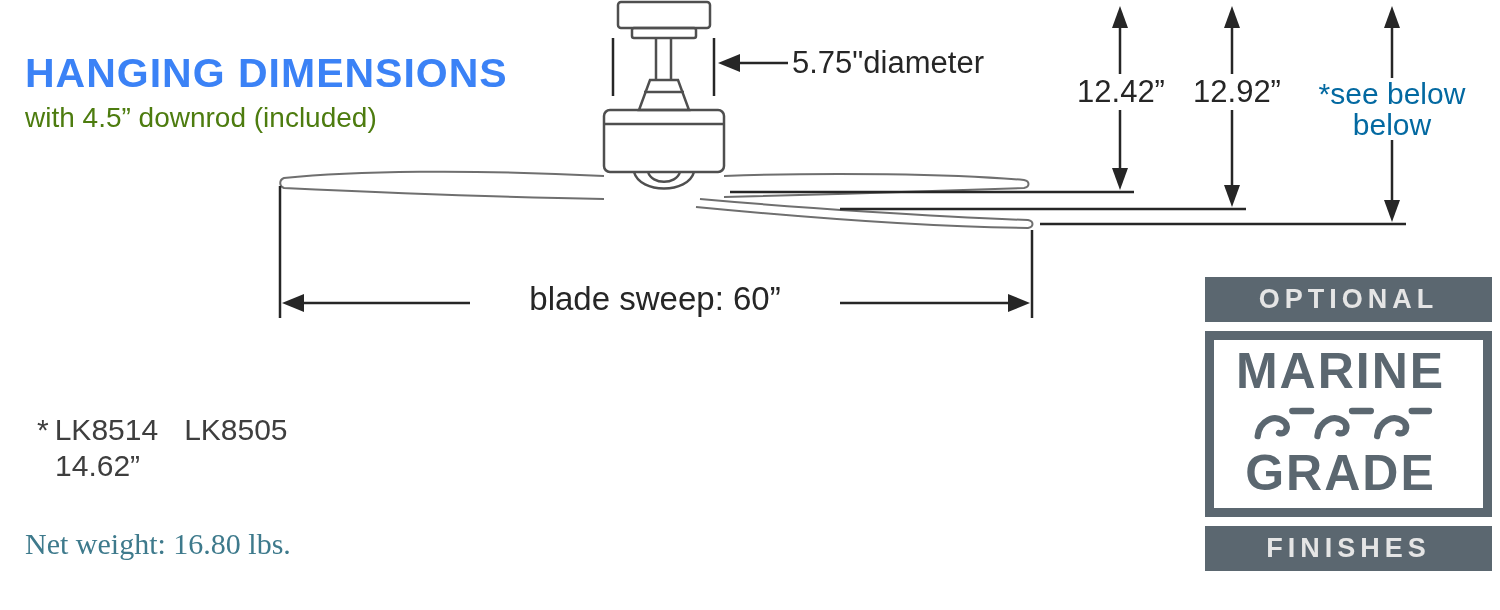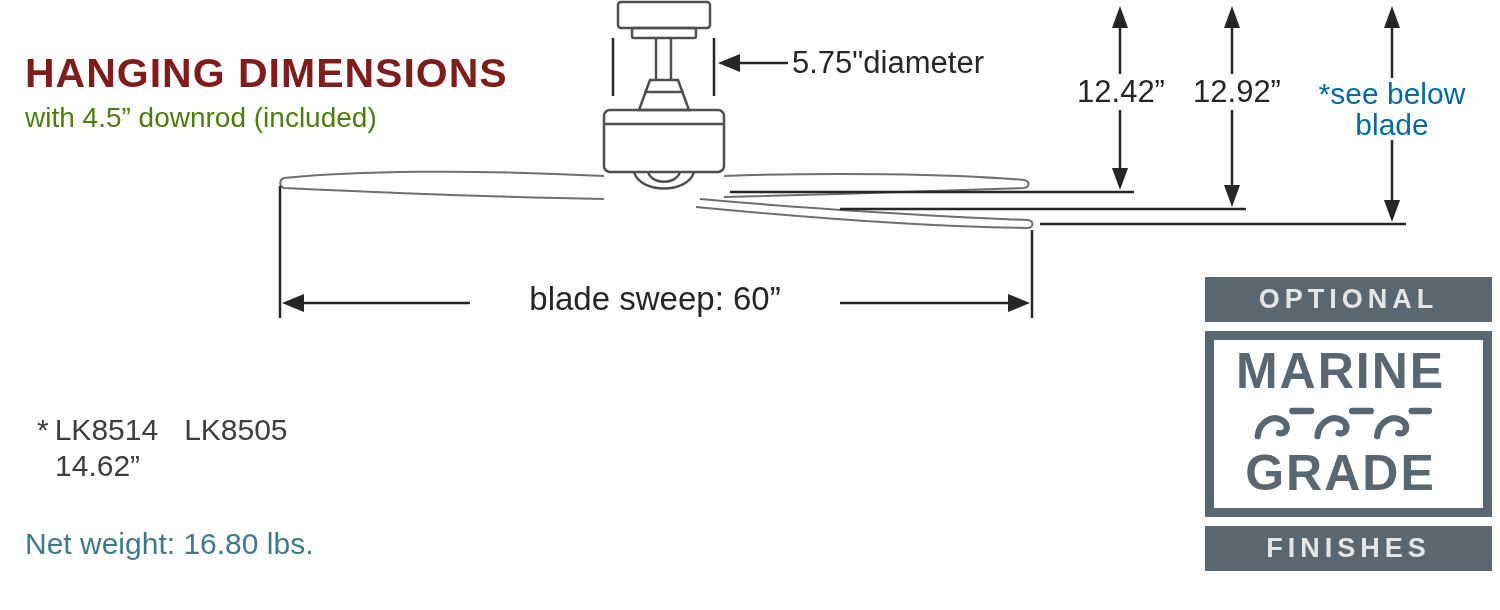--- a/index.html
+++ b/index.html
@@ -8,21 +8,21 @@
     width: 1500px; height: 610px;
     font-family: "Liberation Sans", sans-serif;
     overflow: hidden;
   }
   .canvas { position: relative; width: 1500px; height: 610px; background: #fff; }
   .abs { position: absolute; }
   .svg-layer { position: absolute; left: 0; top: 0; width: 1500px; height: 610px; }
 
   .title {
     left: 25px; top: 50px;
-    font-size: 41px; font-weight: 700; color: #7f1d1d;
+    font-size: 41px; font-weight: 700; color: #3b82f6;
     letter-spacing: 1px;
   }
   .subtitle {
     left: 25px; top: 102px;
     font-size: 28px; color: #4d7c0f;
   }
 
   .dlabel { color: #262626; font-size: 31px; white-space: nowrap; }
   .dim-label { background: #ffffff; text-align: center; }
   .see-below { color: #0369a1; font-size: 30px; line-height: 31px; }
@@ -32,21 +32,21 @@
     left: 25px; top: 412px;
     display: flex; align-items: flex-start;
     color: #3e3e3e; font-size: 30px; line-height: 36px;
   }
   .spec-col { text-align: center; padding: 0 12px; }
   .spec-divider { width: 2px; background: #c9c9c9; }
   .marker { margin-right: 6px; }
 
   .net-weight {
     left: 25px; top: 527px;
-    font-size: 30px; color: #3e7a8c;
+    font-size: 30px; color: #3e7a8c; font-family: Liberation Serif, serif;
   }
 
   .badge { left: 1205px; top: 277px; width: 287px; }
   .badge-bar {
     width: 100%; height: 45px; line-height: 45px;
     background: #5b6770; color: #e5e5e5;
     font-size: 27px; font-weight: 600; letter-spacing: 5px;
     text-align: center;
   }
   .badge-main {
@@ -119,21 +119,21 @@
   <div class="abs title">HANGING DIMENSIONS</div>
   <div class="abs subtitle">with 4.5” downrod (included)</div>
 
   <div class="abs dlabel" style="left:792px; top:45px;">5.75"diameter</div>
 
   <div class="abs dlabel dim-label" style="left:1064px; top:74px; width:114px;">12.42”</div>
   <div class="abs dlabel dim-label" style="left:1180px; top:74px; width:114px;">12.92”</div>
 
   <div class="abs dim-label see-below" style="left:1297px; top:78px; width:190px;">
     <div>*see below</div>
-    <div>blade</div>
+    <div>below</div>
   </div>
 
   <div class="abs dlabel dim-label sweep" style="left:470px; top:280px; width:370px;">blade sweep: 60”</div>
 
   <div class="abs spec">
     <div class="spec-col">
       <div><span class="marker">*</span><span>LK8514</span></div>
       <div>14.62”</div>
     </div>
     <div class="spec-divider"></div>

